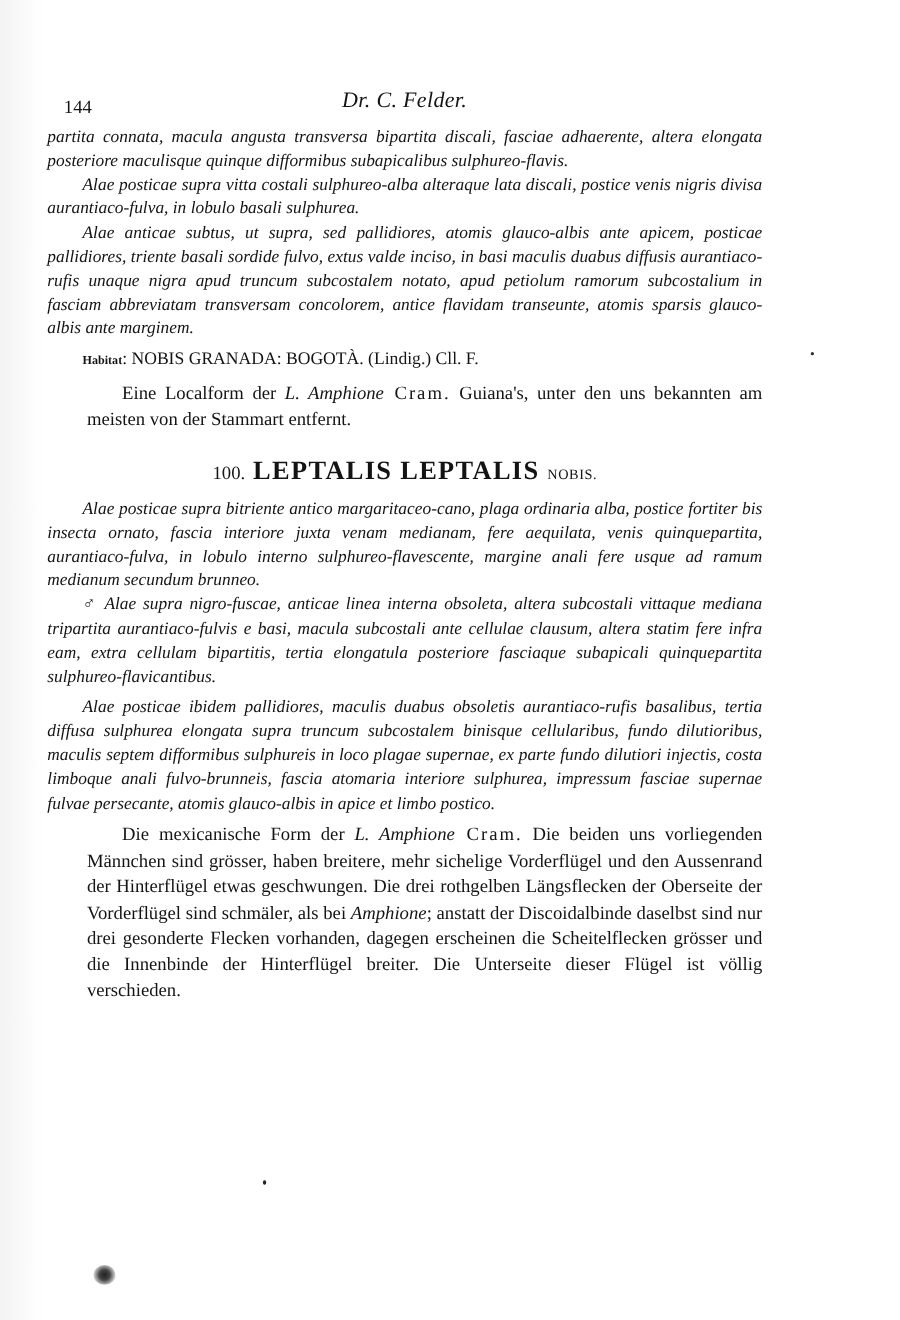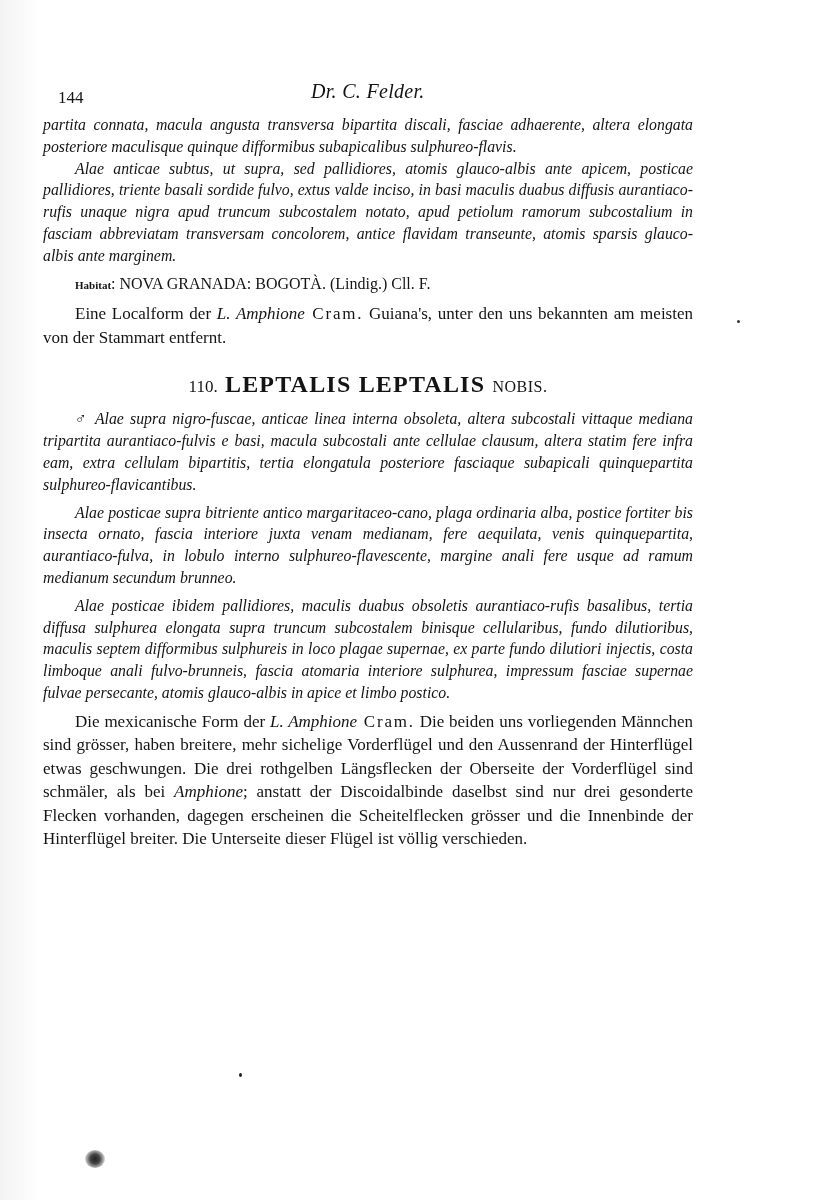--- a/index.html
+++ b/index.html
@@ -28,64 +28,65 @@
       position: absolute; left: 43px; top: 114px; width: 650px;
     }
     p {
       margin: 0; text-align: justify; text-align-last: auto;
       font-size: 15.8px; line-height: 21.8px;
     }
     .lat { font-style: italic; }
     .indent { text-indent: 32px; }
     .habitat { margin-top: 6px; text-indent: 32px; font-size: 16px; }
     .habitat-label { font-weight: bold; font-size: 11px; }
-    .ger { font-size: 17px; line-height: 23.5px; }
+    .ger { font-size: 17px; line-height: 23.5px; margin-left: 36px; }
     .gap-s { margin-top: 6px; }
     .heading {
       text-align: center; margin: 22px 0 10px 0; font-size: 24px; font-weight: bold;
       letter-spacing: 1.2px;
     }
     .heading .num { font-size: 17px; font-weight: normal; letter-spacing: 0; }
-    .heading .nobis { font-size: 16px; font-weight: normal; letter-spacing: 0.5px; }
+    .heading .nobis { font-size: 13px; font-weight: normal; letter-spacing: 0.5px; }
     .sp { letter-spacing: 1.8px; }
     .smudge {
       position: absolute; left: 85px; top: 1150px; width: 20px; height: 18px;
       border-radius: 50%;
       background: radial-gradient(circle, #222 0%, #444 35%, rgba(80,80,80,0.3) 70%, rgba(255,255,255,0) 100%);
     }
     .dot { position: absolute; left: 239px; top: 1073px; width: 3px; height: 4px; background: #222; border-radius: 50%; }
     .dot2 { position: absolute; left: 737px; top: 320px; width: 3px; height: 3px; background: #333; border-radius: 50%; }
   </style>
 </head>
 <body>
 
 <div class="page">
   <div class="header">
     <span class="page-number">144</span>
     <span class="running-head">Dr. C. Felder.</span>
   </div>
 
   <div class="body-text">
     <p class="lat">partita connata, macula angusta transversa bipartita discali, fasciae adhaerente, altera elongata posteriore maculisque quinque difformibus subapicalibus sulphureo-flavis.</p>
+    <p class="lat indent">Alae posticae supra vitta costali sulphureo-alba alteraque lata discali, postice venis nigris divisa aurantiaco-fulva, in lobulo basali sulphurea.</p>
     <p class="lat indent">Alae anticae subtus, ut supra, sed pallidiores, atomis glauco-albis ante apicem, posticae pallidiores, triente basali sordide fulvo, extus valde inciso, in basi maculis duabus diffusis aurantiaco-rufis unaque nigra apud truncum subcostalem notato, apud petiolum ramorum subcostalium in fasciam abbreviatam transversam concolorem, antice flavidam transeunte, atomis sparsis glauco-albis ante marginem.</p>
 
     <p class="habitat">
-      <span class="habitat-label">Habitat</span><span>: NOVA GRANADA: BOGOTÀ. (Lindig.) Cll. F.</span>
+      <span class="habitat-label">Habitat</span><span>: NOBIS GRANADA: BOGOTÀ. (Lindig.) Cll. F.</span>
     </p>
 
     <p class="ger indent gap-s"><span>Eine Localform der </span><span class="lat">L. Amphione</span><span class="sp"> Cram.</span><span> Guiana's, unter den uns bekannten am meisten von der Stammart entfernt.</span></p>
 
     <div class="heading">
-      <span class="num">110.</span>
+      <span class="num">100.</span>
       <span>LEPTALIS LEPTALIS</span>
       <span class="nobis">NOBIS.</span>
     </div>
 
+    <p class="lat indent gap-s">Alae posticae supra bitriente antico margaritaceo-cano, plaga ordinaria alba, postice fortiter bis insecta ornato, fascia interiore juxta venam medianam, fere aequilata, venis quinquepartita, aurantiaco-fulva, in lobulo interno sulphureo-flavescente, margine anali fere usque ad ramum medianum secundum brunneo.</p>
     <p class="lat indent"><span>♂</span> <span>Alae supra nigro-fuscae, anticae linea interna obsoleta, altera subcostali vittaque mediana tripartita aurantiaco-fulvis e basi, macula subcostali ante cellulae clausum, altera statim fere infra eam, extra cellulam bipartitis, tertia elongatula posteriore fasciaque subapicali quinquepartita sulphureo-flavicantibus.</span></p>
-    <p class="lat indent gap-s">Alae posticae supra bitriente antico margaritaceo-cano, plaga ordinaria alba, postice fortiter bis insecta ornato, fascia interiore juxta venam medianam, fere aequilata, venis quinquepartita, aurantiaco-fulva, in lobulo interno sulphureo-flavescente, margine anali fere usque ad ramum medianum secundum brunneo.</p>
     <p class="lat indent gap-s">Alae posticae ibidem pallidiores, maculis duabus obsoletis aurantiaco-rufis basalibus, tertia diffusa sulphurea elongata supra truncum subcostalem binisque cellularibus, fundo dilutioribus, maculis septem difformibus sulphureis in loco plagae supernae, ex parte fundo dilutiori injectis, costa limboque anali fulvo-brunneis, fascia atomaria interiore sulphurea, impressum fasciae supernae fulvae persecante, atomis glauco-albis in apice et limbo postico.</p>
 
 
     <p class="ger indent gap-s"><span>Die mexicanische Form der </span><span class="lat">L. Amphione</span><span class="sp"> Cram.</span><span> Die beiden uns vorliegenden Männchen sind grösser, haben breitere, mehr sichelige Vorderflügel und den Aussenrand der Hinterflügel etwas geschwungen. Die drei rothgelben Längsflecken der Oberseite der Vorderflügel sind schmäler, als bei </span><span class="lat">Amphione</span><span>; anstatt der Discoidalbinde daselbst sind nur drei gesonderte Flecken vorhanden, dagegen erscheinen die Scheitelflecken grösser und die Innenbinde der Hinterflügel breiter. Die Unterseite dieser Flügel ist völlig verschieden.</span></p>
   </div>
 
   <div class="dot2"></div>
   <div class="dot"></div>
   <div class="smudge"></div>
 </div>

